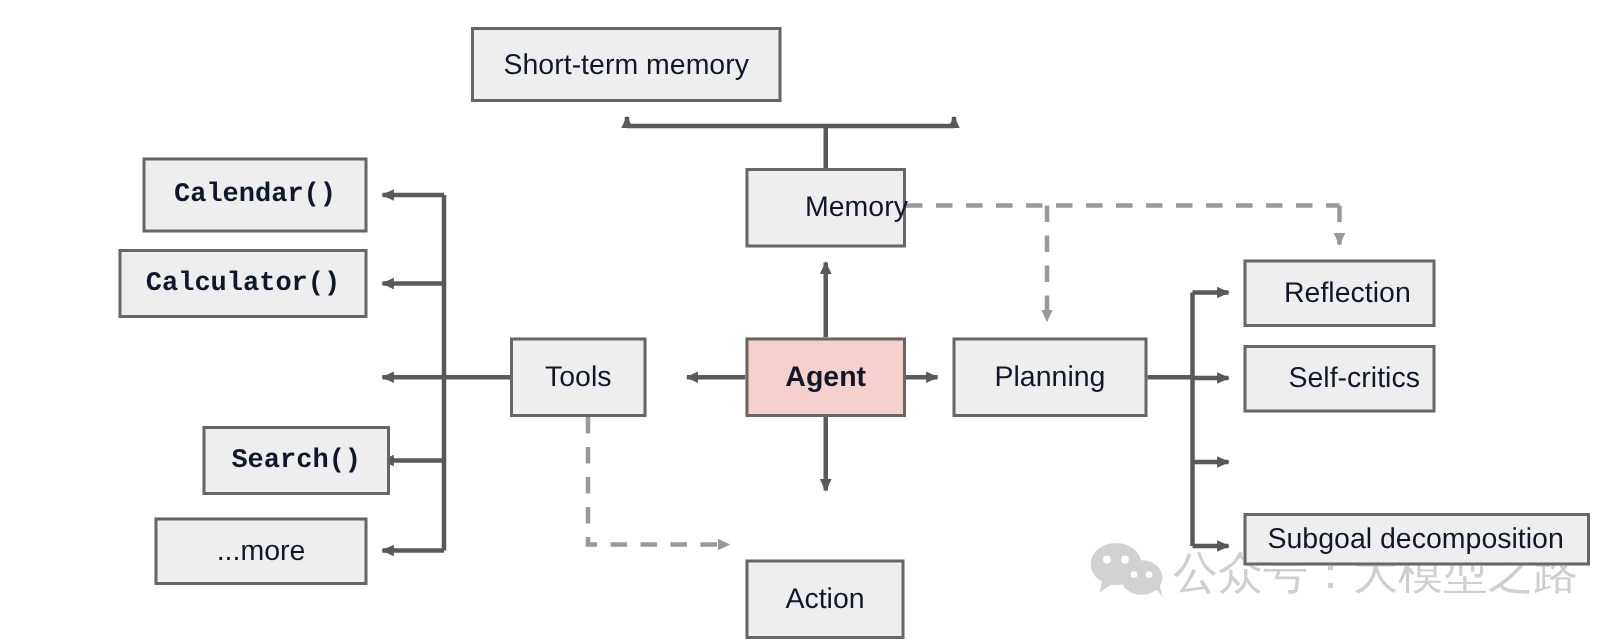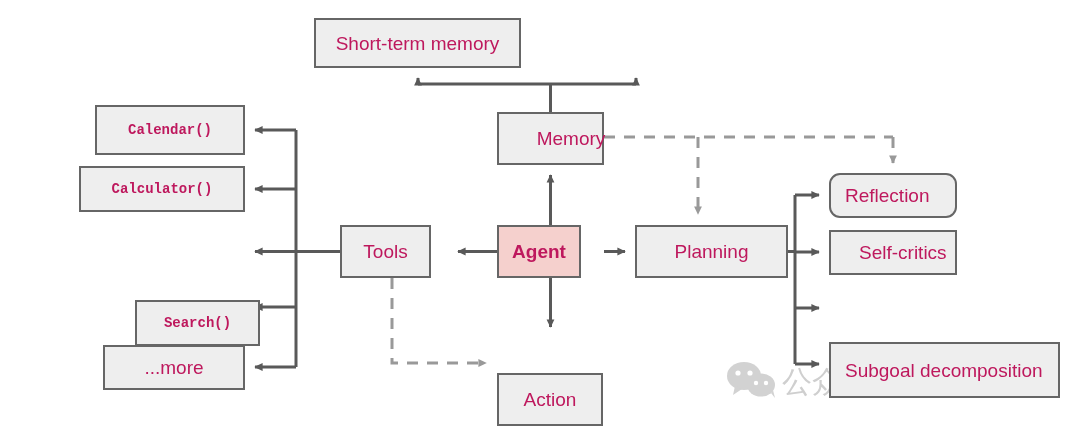--- a/index.html
+++ b/index.html
@@ -18,30 +18,30 @@
     overflow: hidden;
   }
   .node {
     position: absolute;
     box-sizing: border-box;
     background: #eeeeee;
     border: 2px solid #666666;
     display: flex;
     align-items: center;
     justify-content: center;
-    color: #be185d;
+    color: #0f172a;
     font-size: 19px;
     font-family: "Liberation Sans", sans-serif;
     line-height: 1;
     z-index: 3;
   }
   .node.mono {
     font-family: "Liberation Mono", monospace;
     font-weight: bold;
-    font-size: 14px;
+    font-size: 18px;
     letter-spacing: 0px;
   }
   .node.accent {
     background: #f5d0cd;
     font-weight: bold;
   }
   svg.edges {
     position: absolute;
     left: 0;
     top: 0;
@@ -122,50 +122,50 @@
   <div class="node" style="left:314px; top:18px; width:207px; height:50px;">
     <span>Short-term memory</span>
   </div>
   <div class="node" style="left:497px; top:112px; width:107px; height:53px;padding-left:41px;">
     <span>Memory</span>
   </div>
 
   <div class="node" style="left:340px; top:225px; width:91px; height:53px;">
     <span>Tools</span>
   </div>
-  <div class="node accent" style="left:497px; top:225px; width:84px; height:53px;">
+  <div class="node accent" style="left:497px; top:225px; width:107px; height:53px;">
     <span>Agent</span>
   </div>
-  <div class="node" style="left:635px; top:225px; width:153px; height:53px;">
+  <div class="node" style="left:635px; top:225px; width:130px; height:53px;">
     <span>Planning</span>
   </div>
   <div class="node" style="left:497px; top:337px; width:106px; height:53px;margin-top:36px;">
     <span>Action</span>
   </div>
 
   <div class="node mono" style="left:95px; top:105px; width:150px; height:50px;">
     <span>Calendar()</span>
   </div>
   <div class="node mono" style="left:79px; top:166px; width:166px; height:46px;text-align:right;">
     <span>Calculator()</span>
   </div>
-  <div class="node mono" style="left:135px; top:300px; width:125px; height:46px;">
+  <div class="node mono" style="left:135px; top:284px; width:125px; height:46px;">
     <span>Search()</span>
   </div>
   <div class="node" style="left:103px; top:345px; width:142px; height:45px;">
     <span>...more</span>
   </div>
 
-  <div class="node" style="left:829px; top:173px; width:128px; height:45px; justify-content:flex-start; padding-left:14px;border-radius:11px;">
+  <div class="node" style="left:829px; top:173px; width:128px; height:45px; justify-content:flex-start; padding-left:25px;">
     <span>Reflection</span>
   </div>
   <div class="node" style="left:829px; top:230px; width:128px; height:45px; justify-content:flex-start; padding-left:28px;">
     <span>Self-critics</span>
   </div>
-  <div class="node" style="left:829px; top:342px; width:231px; height:56px; justify-content:flex-start; padding-left:14px;">
+  <div class="node" style="left:829px; top:342px; width:231px; height:35px; justify-content:flex-start; padding-left:14px;">
     <span>Subgoal decomposition</span>
   </div>
 
   <svg class="wm-logo" style="left:727px; top:362px;" width="52" height="36" viewBox="0 0 52 36">
     <ellipse cx="17" cy="14" rx="17" ry="14" fill="#d2d2d2"></ellipse>
     <path d="M8,24 L6,33 L15,27 Z" fill="#d2d2d2"></path>
     <circle cx="11" cy="11" r="2.6" fill="#ffffff"></circle>
     <circle cx="23" cy="11" r="2.6" fill="#ffffff"></circle>
     <ellipse cx="34" cy="23" rx="14" ry="11.5" fill="#d2d2d2"></ellipse>
     <path d="M44,31 L48,36 L46,28 Z" fill="#d2d2d2"></path>

